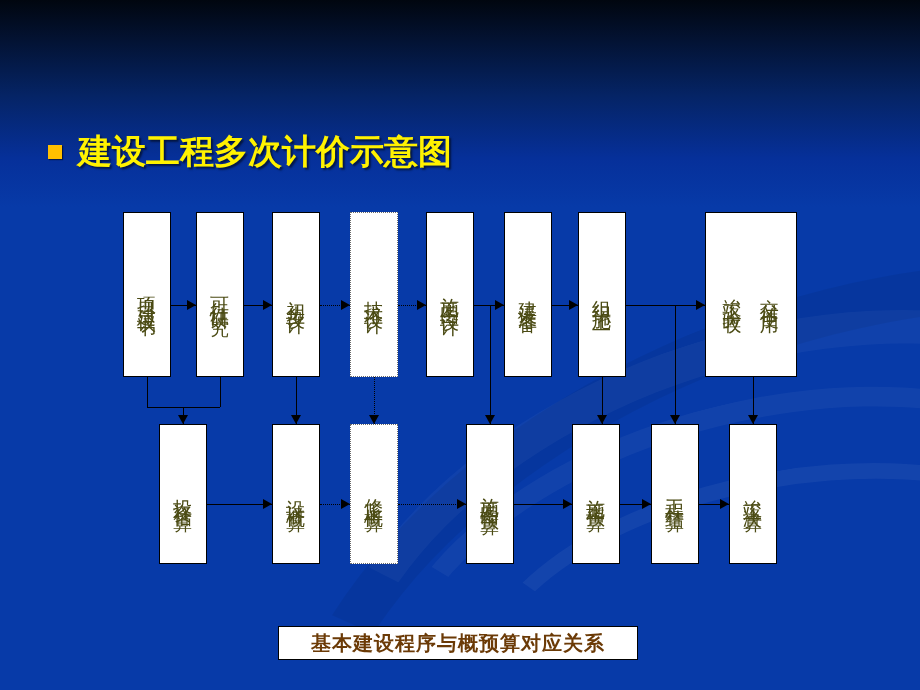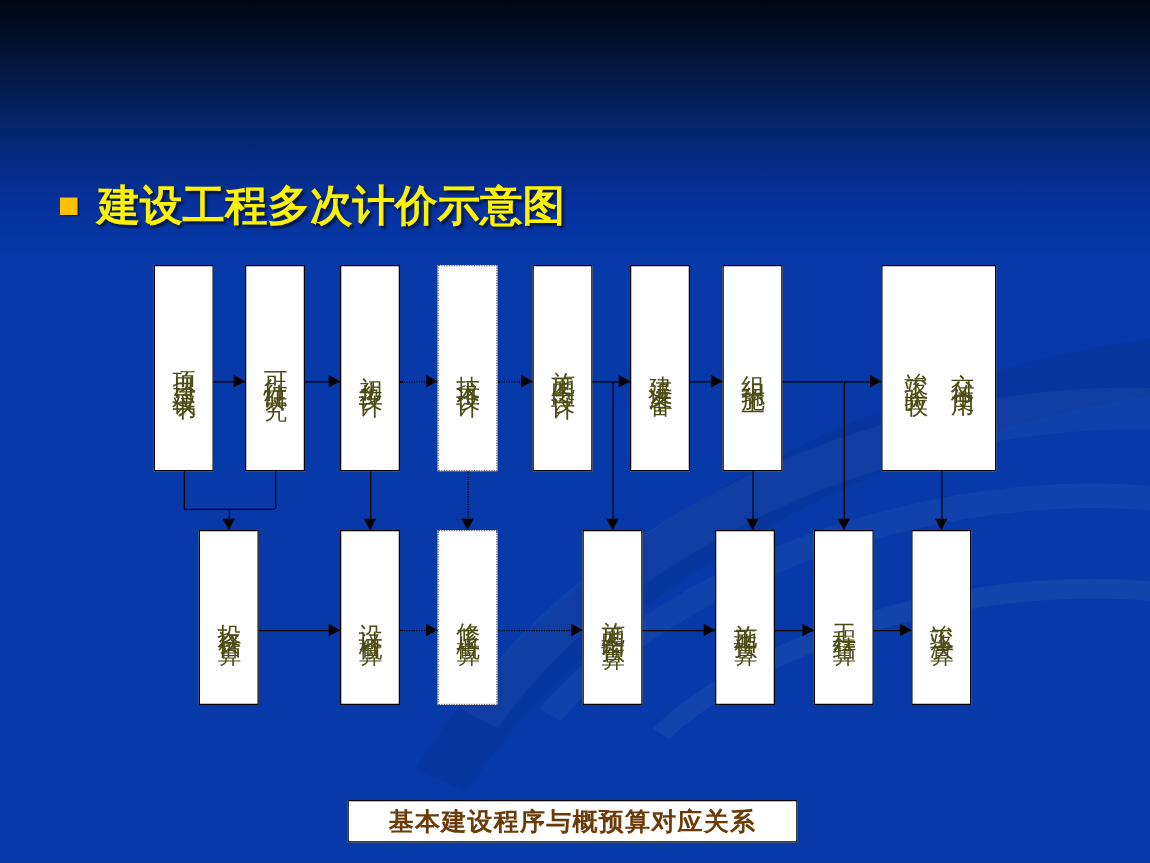--- a/index.html
+++ b/index.html
@@ -49,21 +49,21 @@
 
   
   #title{
     position:absolute;left:0;top:42px;width:920px;text-align:center;
     color:#FFF200;font-size:56px;font-weight:400;letter-spacing:1px;
     text-shadow:2px 2px 2px rgba(0,0,0,0.55);
     white-space:nowrap;
   }
   
   #bulletline{
-    position:absolute;left:48px;top:142px;display:flex;align-items:center;
+    position:absolute;left:48px;top:129px;display:flex;align-items:center;
     white-space:nowrap;
   }
   #bullet-sq{
     width:14px;height:14px;background:#FFC000;margin-right:16px;flex:0 0 auto;
     box-shadow:1px 1px 1px rgba(0,0,0,0.5);
   }
   #bullet-text{
     color:#FFF200;font-size:34px;font-weight:700;
     text-shadow:2px 2px 2px rgba(0,0,0,0.55);
   }
@@ -97,21 +97,21 @@
     border-left:9px solid #000;
   }
   .arrowD{
     position:absolute;width:0;height:0;
     border-left:5px solid transparent;border-right:5px solid transparent;
     border-top:9px solid #000;
   }
 
   
   #caption{
-    position:absolute;left:278px;top:640px;width:360px;height:34px;
+    position:absolute;left:278px;top:626px;width:360px;height:34px;
     background:#FFFFFF;border:1.5px solid #000;box-sizing:border-box;
     display:flex;align-items:center;justify-content:center;
     color:#6B3A06;font-size:20px;font-weight:700;letter-spacing:1px;
     white-space:nowrap;
   }
 </style>
 </head>
 <body>
 
 <div id="slide">

